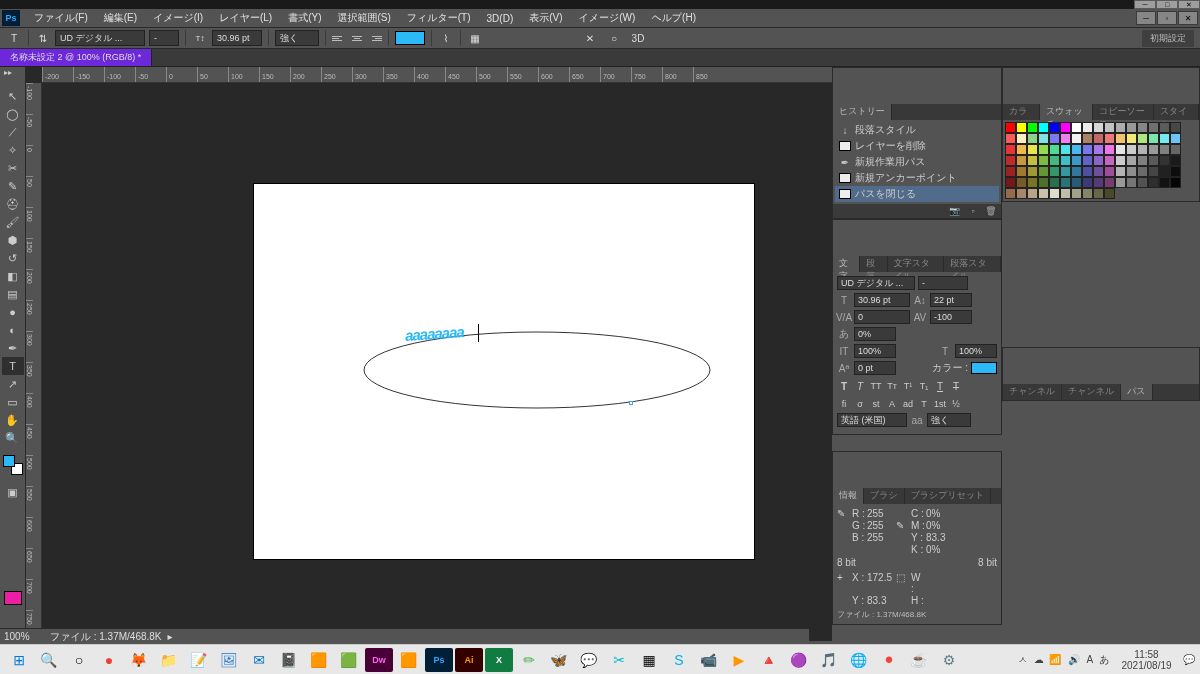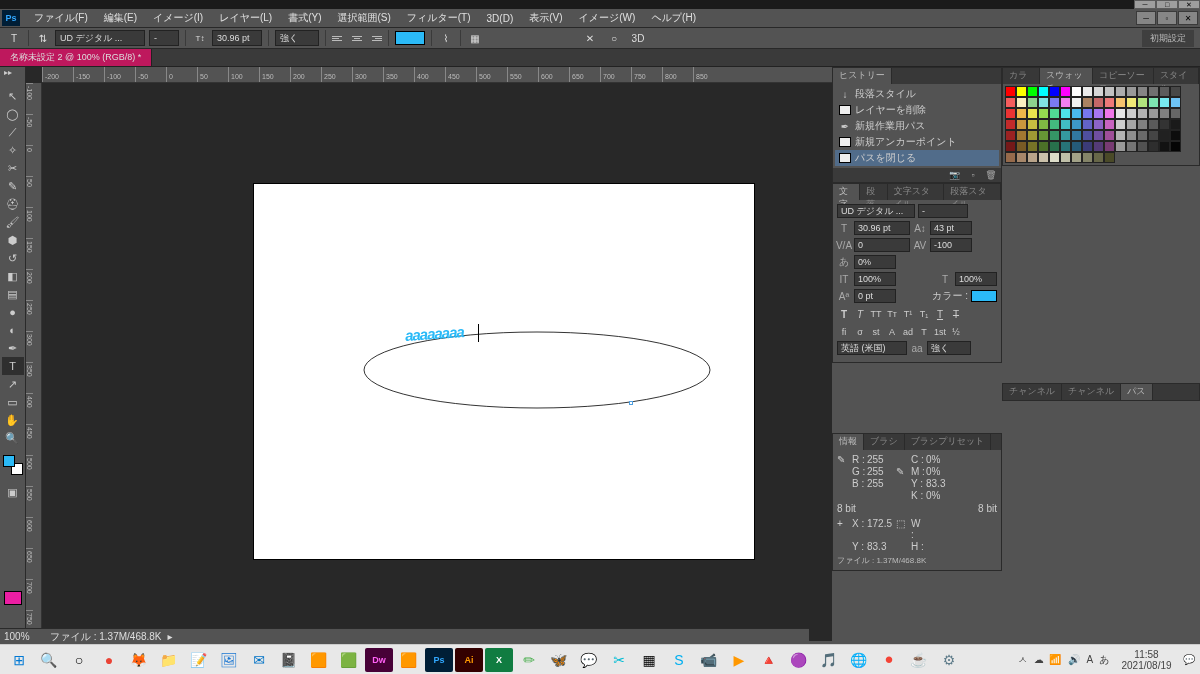--- a/index.html
+++ b/index.html
@@ -25,21 +25,21 @@
 .optionsbar .dropdown.small { min-width: 30px; }
 .optionsbar .num-input { background: #3a3a3a; color: #ddd; height: 16px; width: 50px; padding: 0 4px; font-size: 9px; border: 1px solid #222; display: flex; align-items: center; }
 .optionsbar .swatch { width: 30px; height: 14px; background: #2bbaf7; border: 1px solid #000; }
 .optionsbar .right-group { margin-left: auto; display: flex; gap: 8px; align-items: center; }
 .optionsbar .align-btn { width: 14px; height: 14px; display: flex; flex-direction: column; justify-content: center; gap: 1px; }
 .optionsbar .align-btn span { height: 1px; background: #bbb; }
 .right-label { color: #bbb; font-size: 9px; padding: 2px 8px; background: #3f3f3f; }
 
 
 .doctab-row { height: 18px; background: #3a3a3a; border-bottom: 1px solid #222; display: flex; }
-.doctab { background: #be185d; color: #ddd; padding: 2px 10px; font-size: 9px; display: flex; align-items: center; border-right: 1px solid #222; }
+.doctab { background: #6d28d9; color: #ddd; padding: 2px 10px; font-size: 9px; display: flex; align-items: center; border-right: 1px solid #222; }
 
 
 .main { display: flex; height: 574px; }
 
 
 .toolbox { width: 26px; background: #535353; border-right: 1px solid #2a2a2a; padding-top: 20px; display: flex; flex-direction: column; align-items: center; gap: 0; }
 .toolbox .tool { width: 22px; height: 18px; display: flex; align-items: center; justify-content: center; color: #ccc; font-size: 11px; cursor: pointer; }
 .toolbox .tool.active { background: #2f2f2f; }
 .toolbox .color-box { margin-top: 8px; position: relative; width: 20px; height: 20px; }
 .toolbox .fg { position: absolute; top: 0; left: 0; width: 12px; height: 12px; background: #2bbaf7; border: 1px solid #000; }
@@ -56,21 +56,21 @@
 .artboard { position: absolute; top: 101px; left: 212px; width: 500px; height: 375px; background: #fff; box-shadow: 0 0 0 1px #000; }
 .ellipse-path { position: absolute; top: 245px; left: 320px; }
 .path-text { position: absolute; top: 242px; left: 363px; color: #2bbaf7; font-size: 15px; font-weight: bold; letter-spacing: -1px; transform: rotate(-4deg); font-style: italic; }
 .text-cursor { position: absolute; top: 241px; left: 436px; width: 1px; height: 18px; background: #000; }
 .path-anchor { position: absolute; width: 4px; height: 4px; border: 1px solid #4f9fe0; background: #fff; }
 
 
 .rightcol { width: 170px; display: flex; flex-direction: column; background: #535353; }
 .rightcol2 { width: 198px; display: flex; flex-direction: column; background: #535353; }
 .panel { background: #535353; border: 1px solid #2a2a2a; }
-.panel-tabrow { height: 16px; background: #383838; display: flex; }
+.panel-tabrow { height: 16px; background: #383838; display: flex; margin-top: 36px; }
 .panel-tab { padding: 1px 6px; font-size: 9px; color: #bbb; background: #535353; border-right: 1px solid #2a2a2a; }
 .panel-tab.inactive { background: #383838; color: #888; }
 .panel-body { padding: 2px; }
 
 
 .history-item { display: flex; align-items: center; gap: 4px; padding: 1px 4px; font-size: 9px; color: #ccc; }
 .history-item .thumb { width: 12px; height: 10px; background: #eee; border: 1px solid #000; flex-shrink: 0; }
 .history-item .icon { width: 12px; height: 10px; display: flex; align-items: center; justify-content: center; color: #ccc; flex-shrink: 0; }
 .history-item.active { background: #516c8a; }
 .panel-footer { height: 14px; background: #3a3a3a; display: flex; justify-content: flex-end; gap: 6px; padding: 0 4px; align-items: center; }
@@ -324,21 +324,21 @@
       </div>
       <div class="char-panel">
         <div class="char-row">
           <div class="char-input" style="width:78px">UD デジタル ...</div>
           <div class="char-input" style="width:50px">-</div>
         </div>
         <div class="char-row">
           <div class="char-label">T</div>
           <div class="char-input w50">30.96 pt</div>
           <div class="char-label">A↕</div>
-          <div class="char-input w40">43 pt</div>
+          <div class="char-input w40">22 pt</div>
         </div>
         <div class="char-row">
           <div class="char-label">V/A</div>
           <div class="char-input w50">0</div>
           <div class="char-label">AV</div>
           <div class="char-input w40">-100</div>
         </div>
         <div class="char-row">
           <div class="char-label">あ</div>
           <div class="char-input w40">0%</div>

